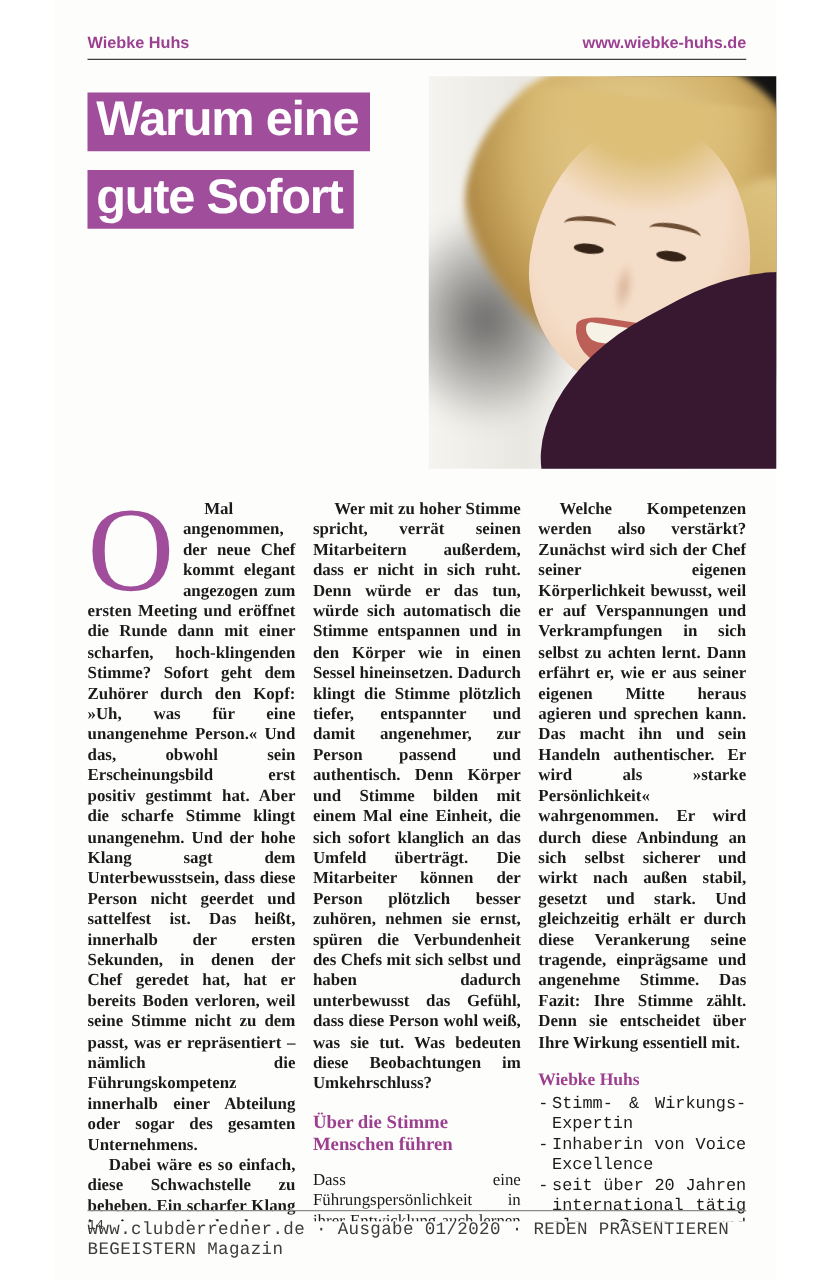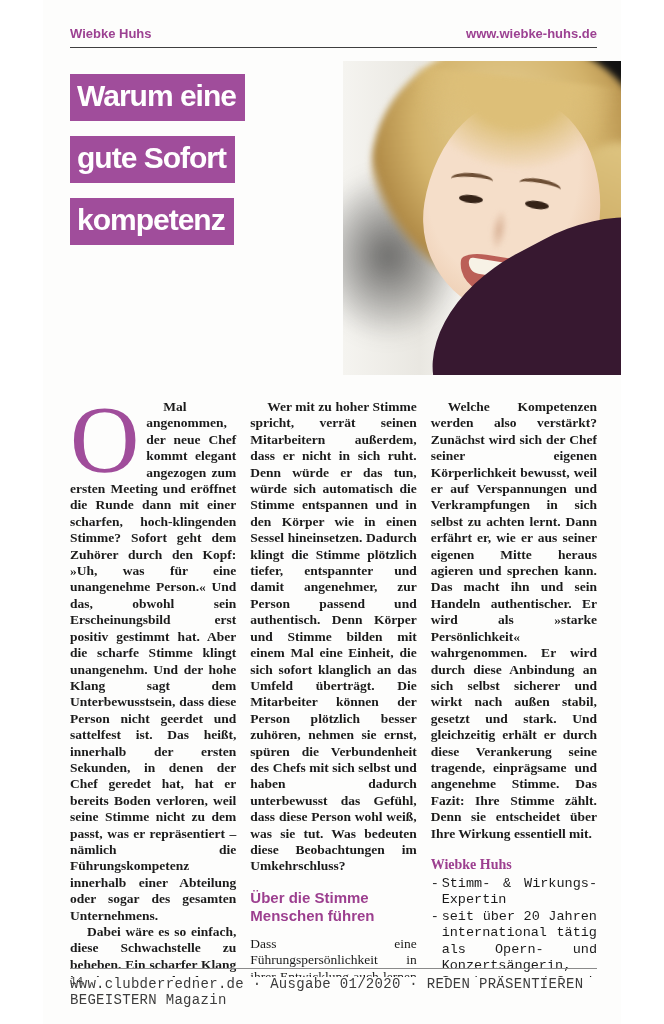--- a/index.html
+++ b/index.html
@@ -16,21 +16,21 @@
     font-family:"Liberation Sans", sans-serif; font-weight:bold; font-size:13px; color:#9c4192; }
   .header-rule { margin-top:6px; border-bottom:1.4px solid #3f3f3f; }
 
   
   .hero { position:relative; height:351px; }
   .headline { position:absolute; left:27px; top:26px; display:flex; flex-direction:column;
     align-items:flex-start; gap:15px; }
   .headline-line {
     background:#a04d9b; color:#ffffff;
     font-family:"Liberation Sans", sans-serif; font-weight:bold;
-    font-size:30px; line-height:44px; letter-spacing:-1px;
+    font-size:39px; line-height:44px; letter-spacing:-1px;
     padding:0 9px 3px 7px; white-space:nowrap;
   }
 
   .photo { position:absolute; left:300px; top:13px; width:348px; height:314px;
     overflow:hidden; background:
       linear-gradient(90deg,#f5f4f0 0%,#e9e7e1 22%,#f8f7f4 38%,#dcdad4 52%,#efeeea 70%,#e4e2dc 100%); }
   .p-shape { position:absolute; }
   .p-dark-tr { top:-20px; right:-20px; width:220px; height:260px;
     background:linear-gradient(245deg,#0b0b0b 12%,#181818 48%,rgba(24,24,24,0) 80%);
     filter:blur(7px); }
@@ -80,21 +80,21 @@
     font-family:"Liberation Sans", sans-serif; font-size:9px; letter-spacing:.5px;
     color:#e6e6e6; }
 
   
   .columns { display:flex; gap:14px; margin:0 24px 0 27px; height:578px; overflow:hidden; }
   .col { flex:1 1 0; font-size:13.5px; line-height:16.4px; }
   .col p { text-align:justify; }
   .indent { text-indent:17px;font-weight:bold; }
   .dropcap { float:left; font-family:"Liberation Serif", serif; font-weight:400;
     font-size:96px; line-height:74px; color:#a04d9b; margin:4px 7px 0 0; }
-  .subheading { font-family:Liberation Sans, sans-serif; font-weight:bold; font-size:15px;
+  .subheading { font-family:Liberation Serif, serif; font-weight:bold; font-size:15px;
     line-height:18px; color:#9c3f8f; margin:14px 0 11px; }
   .bio-heading { font-family:"Liberation Serif", serif; font-weight:bold; font-size:14px;
     line-height:17px; color:#9c3f8f; margin:14px 0 3px; }
   .bio-item { text-align:justify; padding-left:11px; text-indent:-11px;font-family:Liberation Mono, monospace; }
   .bio-item .dash { display:inline-block; width:11px; text-indent:0; }
 
   
   .footer { position:absolute; left:27px; right:24px; bottom:16px;
     border-top:1px solid #8a8a8a; padding-top:7px;
     font-family:Liberation Mono, monospace; color:#3c3c3c; }
@@ -111,21 +111,20 @@
       <span>Wiebke Huhs</span>
       <span>www.wiebke-huhs.de</span>
     </div>
     <div class="header-rule"></div>
   </div>
 
   <div class="hero">
     <div class="headline">
       <span class="headline-line">Warum eine</span>
       <span class="headline-line">gute Sofort</span>
-      <span class="headline-line">kompetenz</span>
     </div>
 
     <div class="photo">
       <div class="p-shape p-dark-tr"></div>
       <div class="p-shape p-dark-left"></div>
       <div class="p-shape p-hair-main"></div>
       <div class="p-shape p-hair-right"></div>
       <div class="p-shape p-face"></div>
       <div class="p-shape p-fringe"></div>
       <div class="p-shape p-brow p-brow-l"></div>
@@ -153,20 +152,21 @@
     <section class="col">
       <p class="indent">Wer mit zu hoher Stimme spricht, verrät seinen Mitarbeitern außerdem, dass er nicht in sich ruht. Denn würde er das tun, würde sich automatisch die Stimme entspannen und in den Körper wie in einen Sessel hineinsetzen. Dadurch klingt die Stimme plötzlich tiefer, entspannter und damit angenehmer, zur Person passend und authentisch. Denn Körper und Stimme bilden mit einem Mal eine Einheit, die sich sofort klanglich an das Umfeld überträgt. Die Mitarbeiter können der Person plötzlich besser zuhören, nehmen sie ernst, spüren die Verbundenheit des Chefs mit sich selbst und haben dadurch unterbewusst das Gefühl, dass diese Person wohl weiß, was sie tut. Was bedeuten diese Beobachtungen im Umkehrschluss?</p>
       <h2 class="subheading">Über die Stimme Menschen führen</h2>
       <p>Dass eine Führungspersönlichkeit in ihrer Entwicklung auch lernen sollte, mit einer möglichst optimal klingenden Stimme ihre Mitarbeiter zu führen. Denn wer seine Stimme richtig einzusetzen weiß, kann damit Menschen begeistern, motivieren, schwierige Situationen rein über eine ruhige, fließende</p>
     </section>
 
     <section class="col">
       <p class="indent">Welche Kompetenzen werden also verstärkt? Zunächst wird sich der Chef seiner eigenen Körperlichkeit bewusst, weil er auf Verspannungen und Verkrampfungen in sich selbst zu achten lernt. Dann erfährt er, wie er aus seiner eigenen Mitte heraus agieren und sprechen kann. Das macht ihn und sein Handeln authentischer. Er wird als »starke Persönlichkeit« wahrgenommen. Er wird durch diese Anbindung an sich selbst sicherer und wirkt nach außen stabil, gesetzt und stark. Und gleichzeitig erhält er durch diese Verankerung seine tragende, einprägsame und angenehme Stimme. Das Fazit: Ihre Stimme zählt. Denn sie entscheidet über Ihre Wirkung essentiell mit.</p>
       <h3 class="bio-heading">Wiebke Huhs</h3>
       <p class="bio-item"><span class="dash">-</span><span>Stimm- &amp; Wirkungs-Expertin</span></p>
+      <p class="bio-item"><span class="dash">-</span><span>Inhaberin von Voice Excellence</span></p>
       <p class="bio-item"><span class="dash">-</span><span>seit über 20 Jahren international tätig als Opern- und Konzertsängerin, Speakerin und Coach für Stimme und Wirkung</span></p>
 
     </section>
 
   </div>
 
   <div class="footer">
     <span class="footer-page">14</span>
     <div class="footer-info">www.clubderredner.de · Ausgabe 01/2020 · REDEN PRÄSENTIEREN BEGEISTERN Magazin</div>
   </div>

